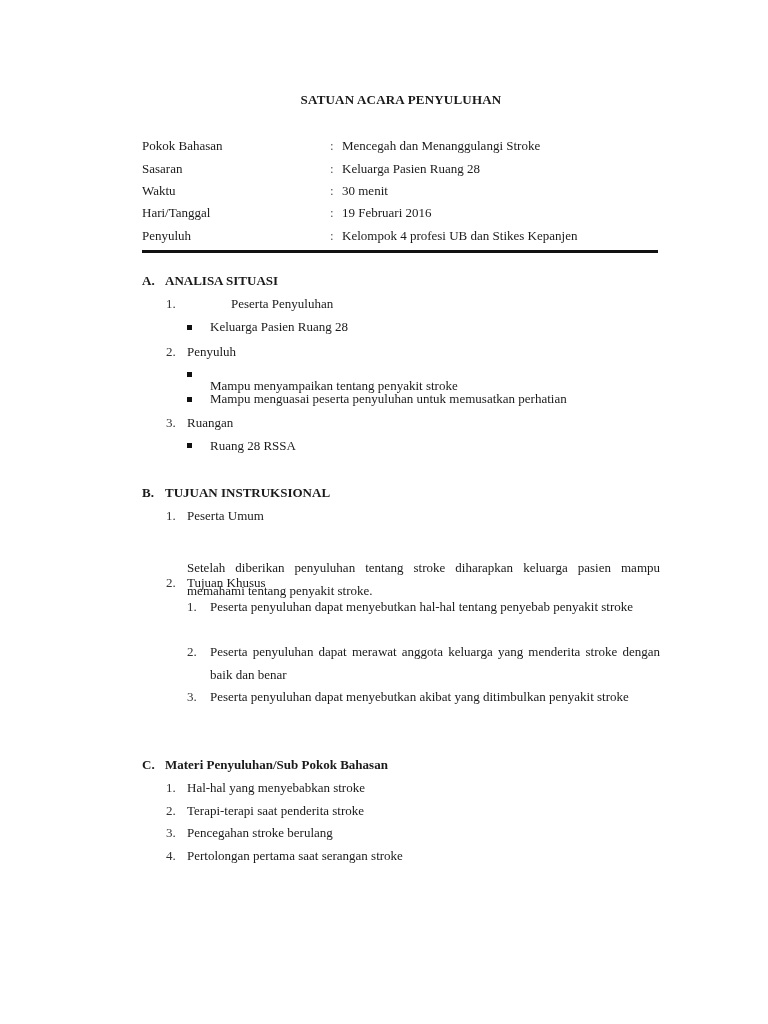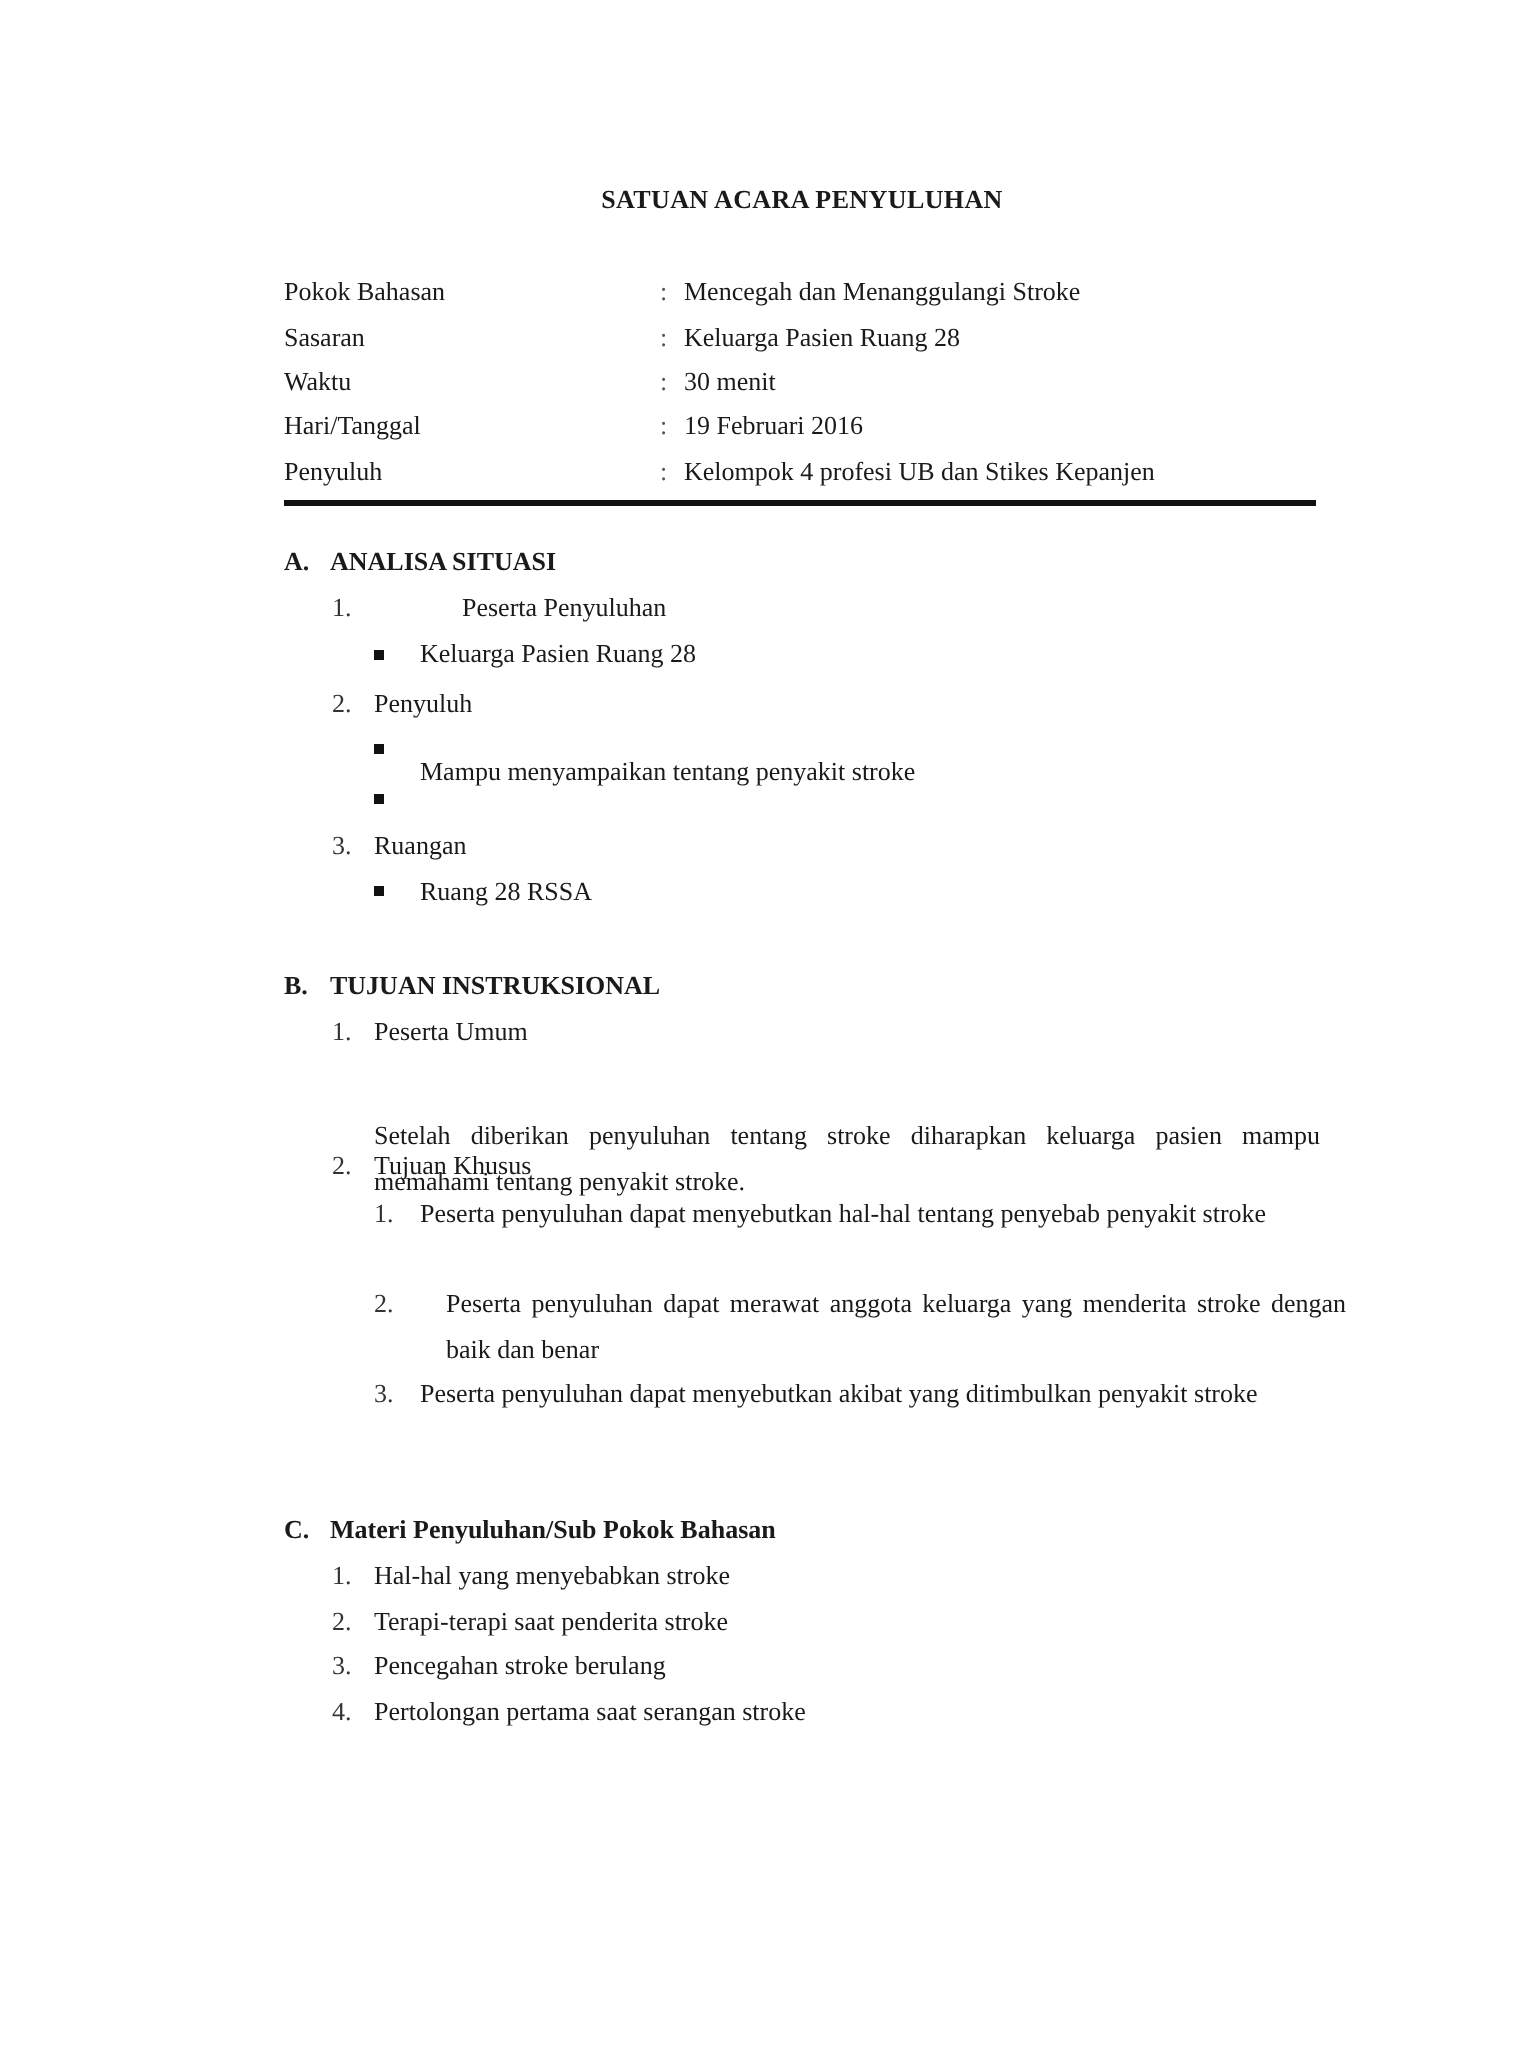--- a/index.html
+++ b/index.html
@@ -134,20 +134,21 @@
   <span class="num" style="left:166px; top:294px;">1.</span>
   <span class="line" style="left:187px; top:294px;margin-left:44px;">Peserta Penyuluhan</span>
   <span class="bullet" style="left:187px; top:325px;"></span>
   <span class="line" style="left:210px; top:317px;">Keluarga Pasien Ruang 28</span>
 
   <span class="num" style="left:166px; top:342px;">2.</span>
   <span class="line" style="left:187px; top:342px;">Penyuluh</span>
   <span class="bullet" style="left:187px; top:372px;"></span>
   <span class="line" style="left:210px; top:365px;margin-top:11px;">Mampu menyampaikan tentang penyakit stroke</span>
   <span class="bullet" style="left:187px; top:397px;"></span>
+  <span class="line" style="left:210px; top:389px;">Mampu menguasai peserta penyuluhan untuk memusatkan perhatian</span>
 
   <span class="num" style="left:166px; top:413px;">3.</span>
   <span class="line" style="left:187px; top:413px;">Ruangan</span>
   <span class="bullet" style="left:187px; top:443px;"></span>
   <span class="line" style="left:210px; top:436px;">Ruang 28 RSSA</span>
 
   <div class="heading" style="top:483px;">
     <span class="letter">B.</span>
     <span class="htext">TUJUAN INSTRUKSIONAL</span>
   </div>
@@ -156,21 +157,21 @@
   <span class="line" style="left:187px; top:506px;">Peserta Umum</span>
   <div class="para" style="top:528px;margin-top:28px;">Setelah diberikan penyuluhan tentang stroke diharapkan keluarga pasien mampu memahami tentang penyakit stroke.</div>
 
   <span class="num" style="left:166px; top:573px;">2.</span>
   <span class="line" style="left:187px; top:573px;">Tujuan Khusus</span>
 
   <span class="num" style="left:187px; top:597px;">1.</span>
   <div class="para2" style="top:596px;">Peserta penyuluhan dapat menyebutkan hal-hal tentang penyebab penyakit stroke</div>
 
   <span class="num" style="left:187px; top:642px;">2.</span>
-  <div class="para2" style="top:641px;margin-left:13px;">Peserta penyuluhan dapat merawat anggota keluarga yang menderita stroke dengan baik dan benar</div>
+  <div class="para2" style="top:641px;">Peserta penyuluhan dapat merawat anggota keluarga yang menderita stroke dengan baik dan benar</div>
 
   <span class="num" style="left:187px; top:687px;">3.</span>
   <div class="para2" style="top:686px;">Peserta penyuluhan dapat menyebutkan akibat yang ditimbulkan penyakit stroke</div>
 
   <div class="heading" style="top:755px;">
     <span class="letter">C.</span>
     <span class="htext">Materi Penyuluhan/Sub Pokok Bahasan</span>
   </div>
 
   <span class="num" style="left:166px; top:778px;">1.</span>

